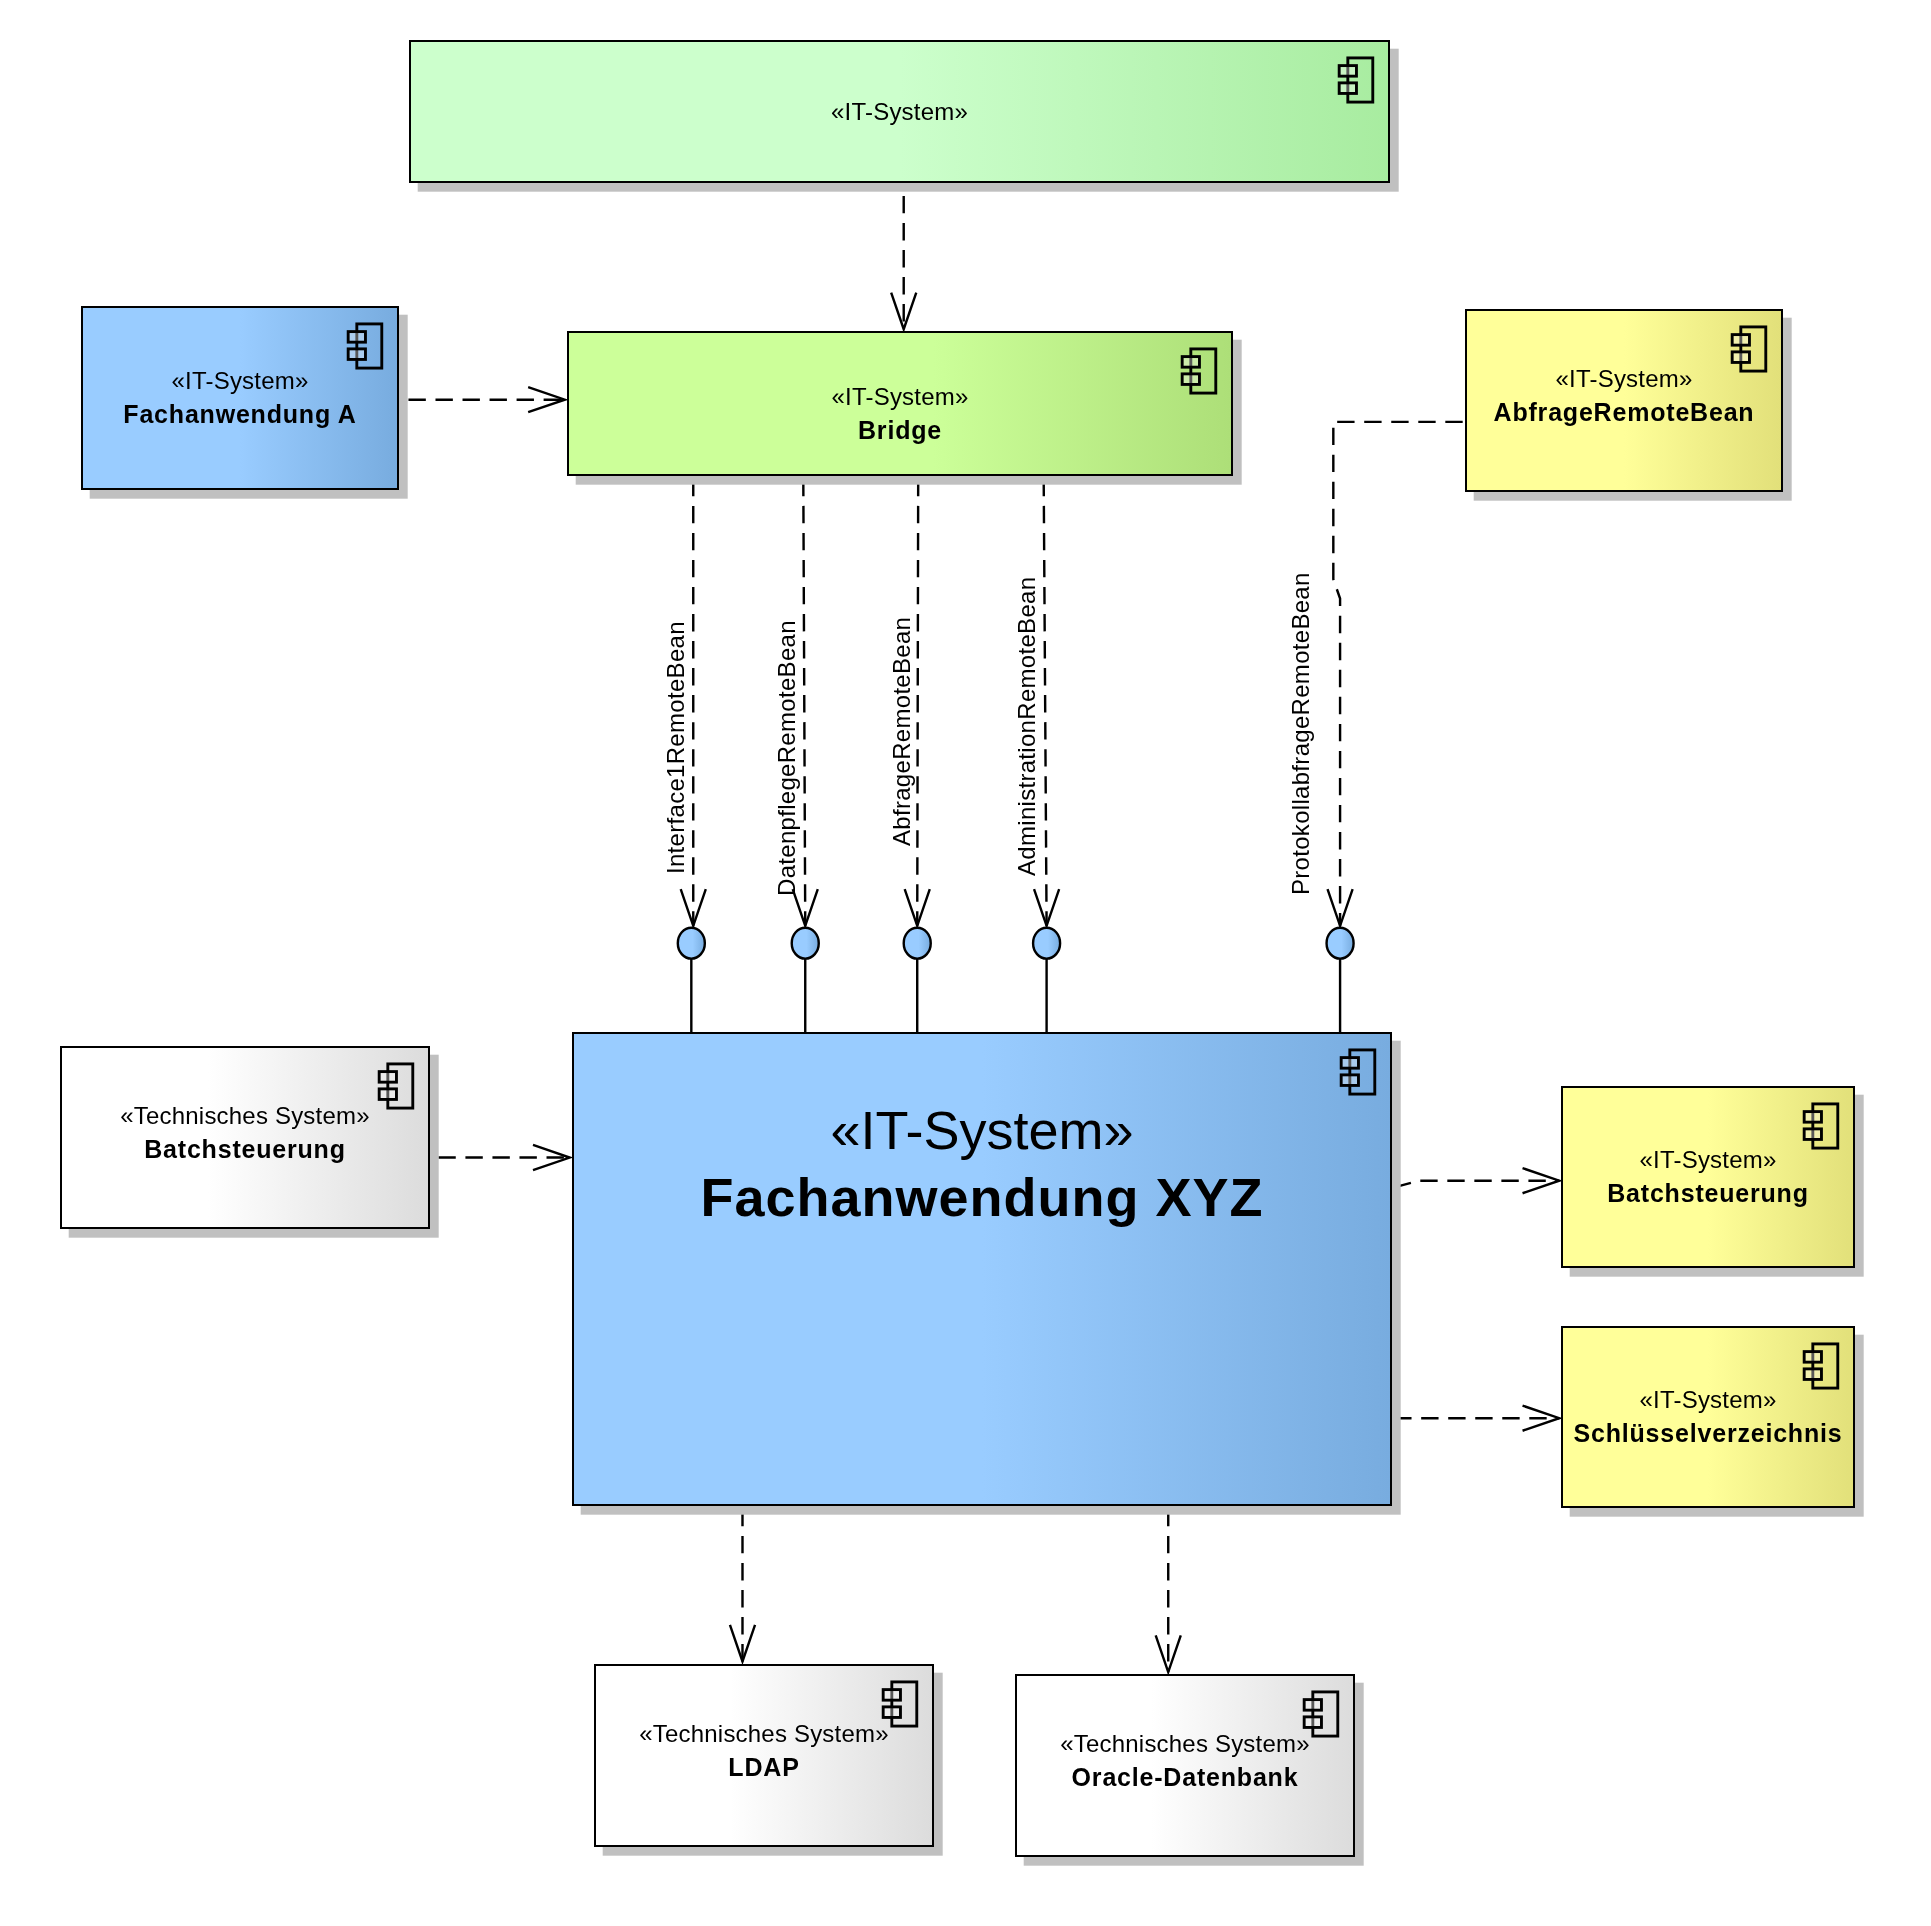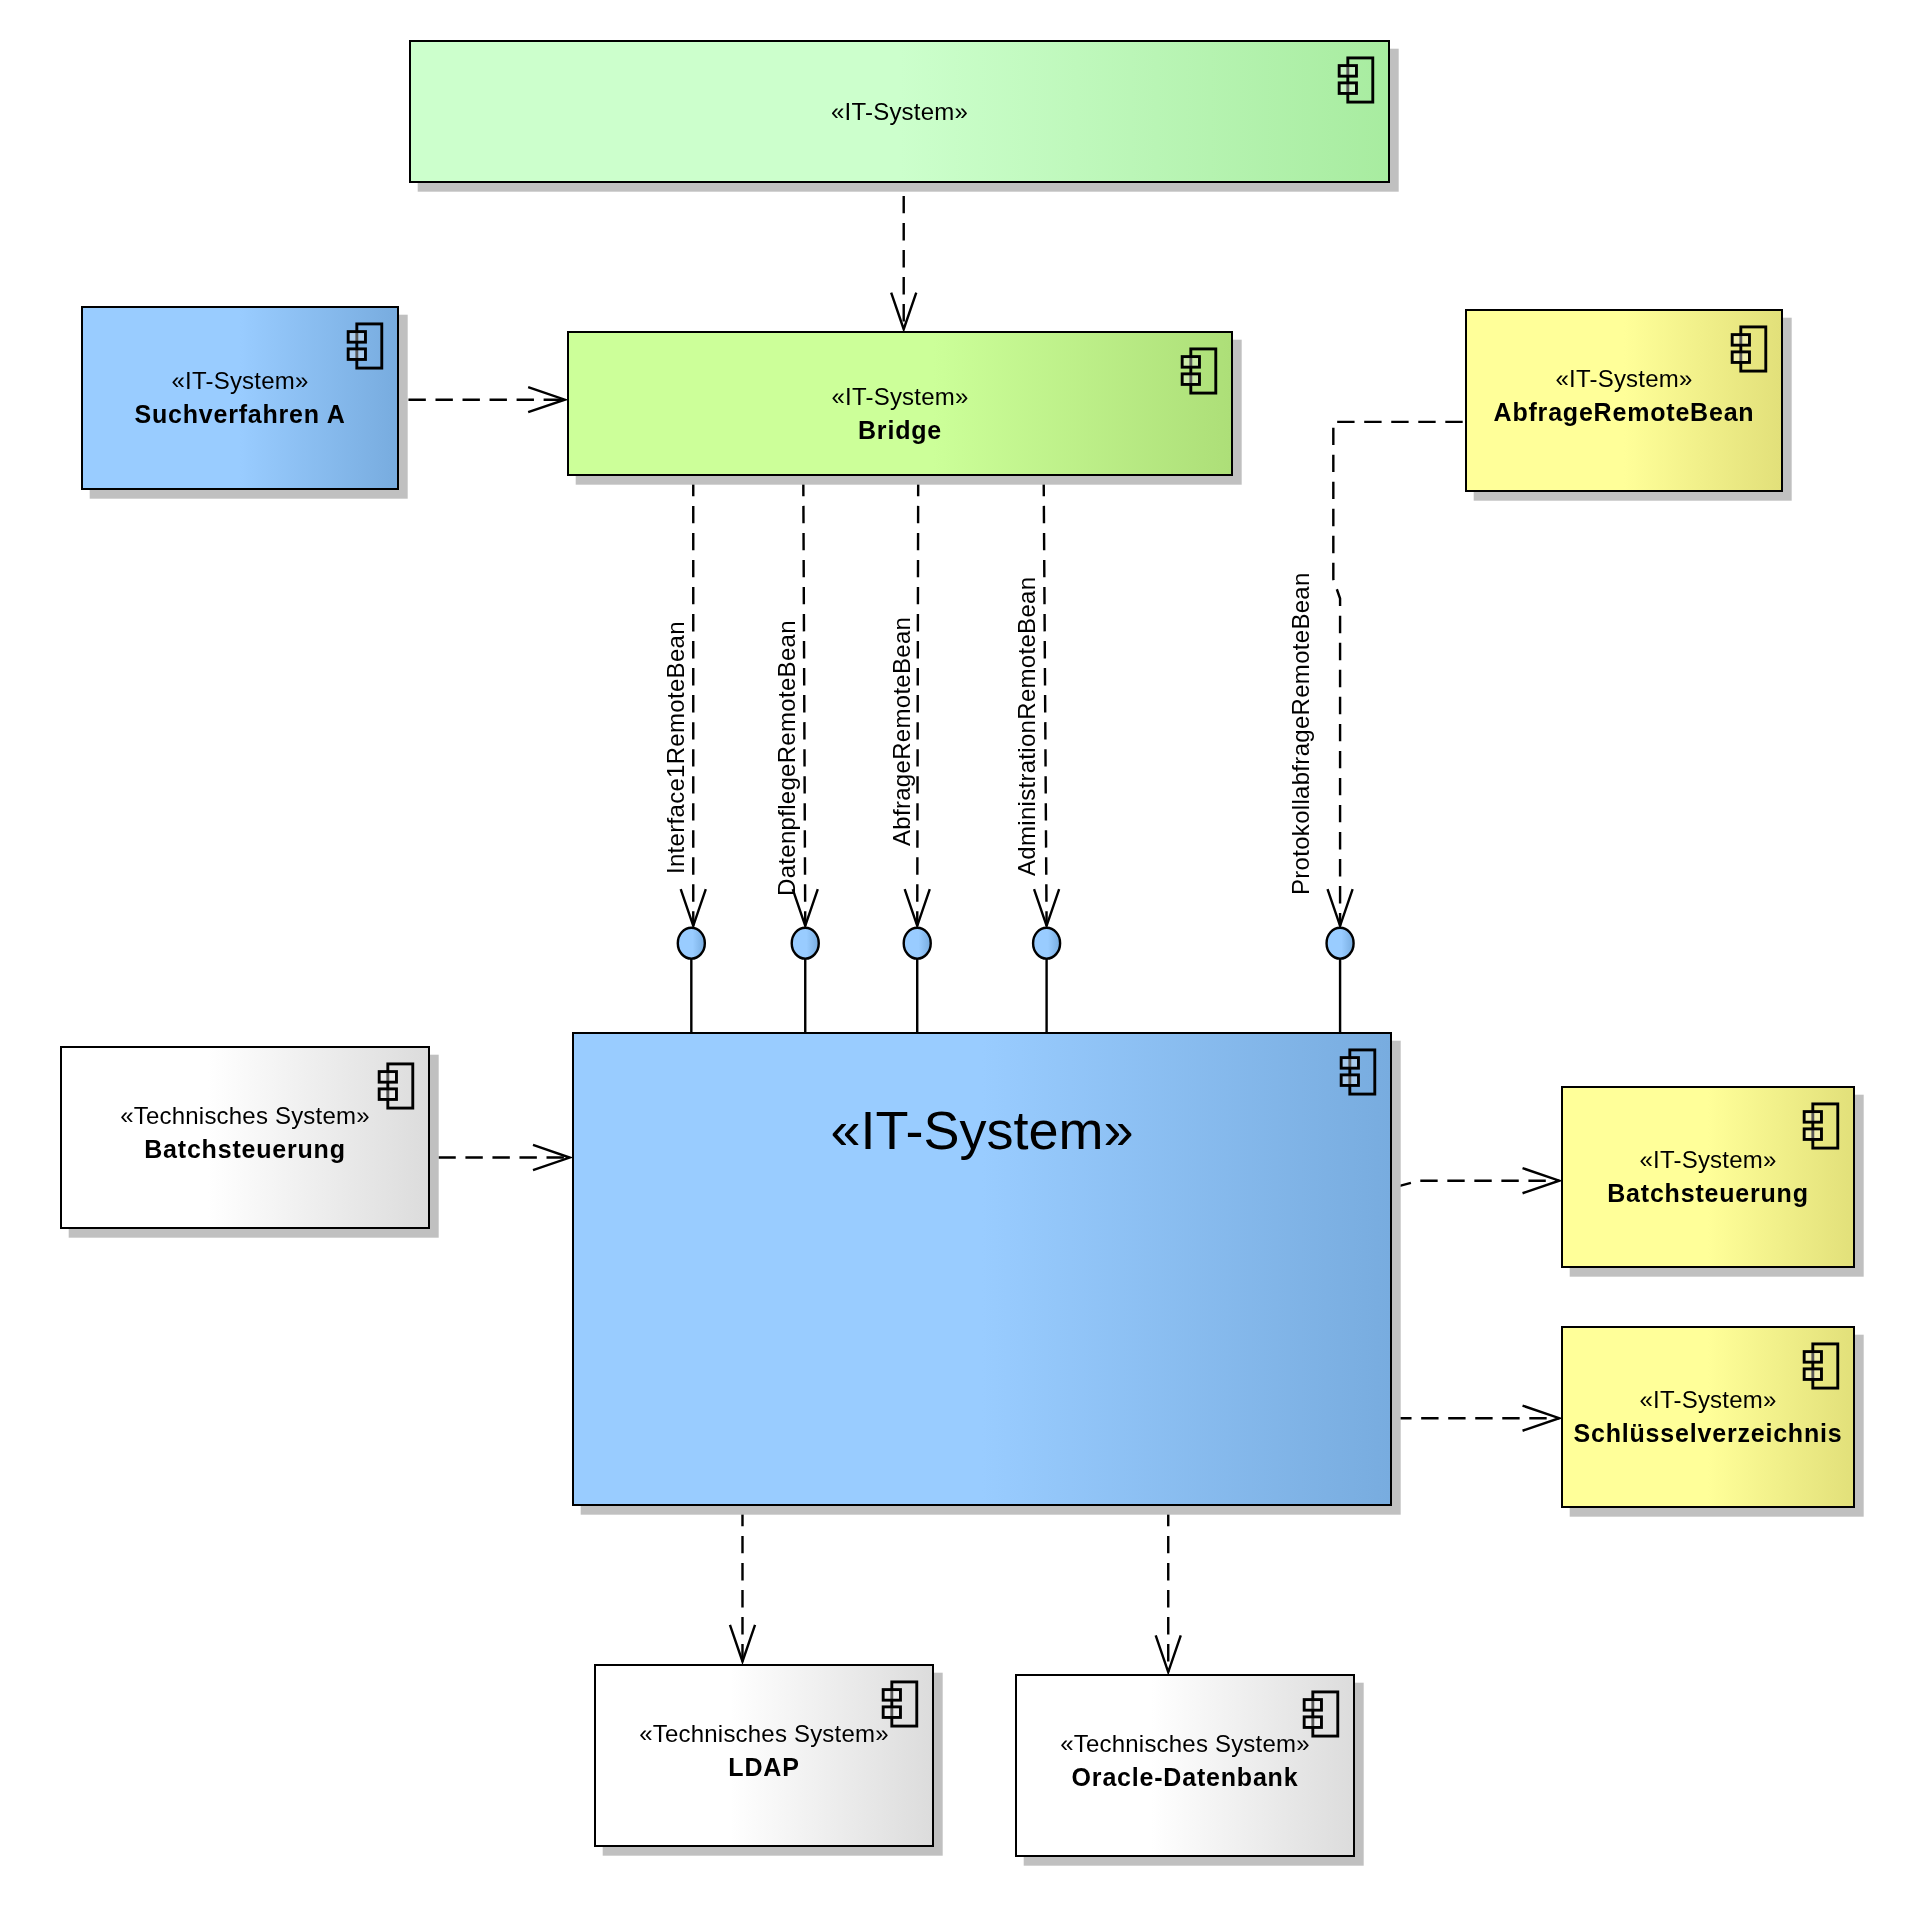--- a/index.html
+++ b/index.html
@@ -62,21 +62,21 @@
     <span class="stereo">«IT-System»</span>
     <span class="cicon"><svg width="39" height="48" viewBox="0 0 40 50">
           <rect x="12" y="2" width="26" height="46" fill="none" stroke="#000" stroke-width="3"></rect>
           <rect x="3" y="10" width="18" height="11" fill="rgba(255,255,255,0.35)" stroke="#000" stroke-width="3"></rect>
           <rect x="3" y="28" width="18" height="11" fill="rgba(255,255,255,0.35)" stroke="#000" stroke-width="3"></rect>
         </svg></span>
   </div>
 
   <div class="comp blue" style="left:81px; top:306px; width:318px; height:184px;">
     <span class="stereo">«IT-System»</span>
-    <span class="name">Suchverfahren A</span>
+    <span class="name">Fachanwendung A</span>
     <span class="cicon"><svg width="39" height="48" viewBox="0 0 40 50">
           <rect x="12" y="2" width="26" height="46" fill="none" stroke="#000" stroke-width="3"></rect>
           <rect x="3" y="10" width="18" height="11" fill="rgba(255,255,255,0.35)" stroke="#000" stroke-width="3"></rect>
           <rect x="3" y="28" width="18" height="11" fill="rgba(255,255,255,0.35)" stroke="#000" stroke-width="3"></rect>
         </svg></span>
   </div>
 
   <div class="comp green" style="left:567px; top:331px; width:666px; height:145px;">
     <span class="stereo" style="margin-top:21px;">«IT-System»</span>
     <span class="name">Bridge</span>
@@ -102,20 +102,21 @@
     <span class="name">Batchsteuerung</span>
     <span class="cicon"><svg width="39" height="48" viewBox="0 0 40 50">
           <rect x="12" y="2" width="26" height="46" fill="none" stroke="#000" stroke-width="3"></rect>
           <rect x="3" y="10" width="18" height="11" fill="rgba(255,255,255,0.35)" stroke="#000" stroke-width="3"></rect>
           <rect x="3" y="28" width="18" height="11" fill="rgba(255,255,255,0.35)" stroke="#000" stroke-width="3"></rect>
         </svg></span>
   </div>
 
   <div class="comp blue big" style="left:572px; top:1032px; width:820px; height:474px; justify-content:flex-start; padding-top:64px;">
     <span class="stereo">«IT-System»</span>
+    <span class="name">Fachanwendung XYZ</span>
     <span class="cicon"><svg width="39" height="48" viewBox="0 0 40 50">
           <rect x="12" y="2" width="26" height="46" fill="none" stroke="#000" stroke-width="3"></rect>
           <rect x="3" y="10" width="18" height="11" fill="rgba(255,255,255,0.35)" stroke="#000" stroke-width="3"></rect>
           <rect x="3" y="28" width="18" height="11" fill="rgba(255,255,255,0.35)" stroke="#000" stroke-width="3"></rect>
         </svg></span>
   </div>
 
   <div class="comp yellow" style="left:1561px; top:1086px; width:294px; height:182px;">
     <span class="stereo" style="margin-top:0px;">«IT-System»</span>
     <span class="name">Batchsteuerung</span>

